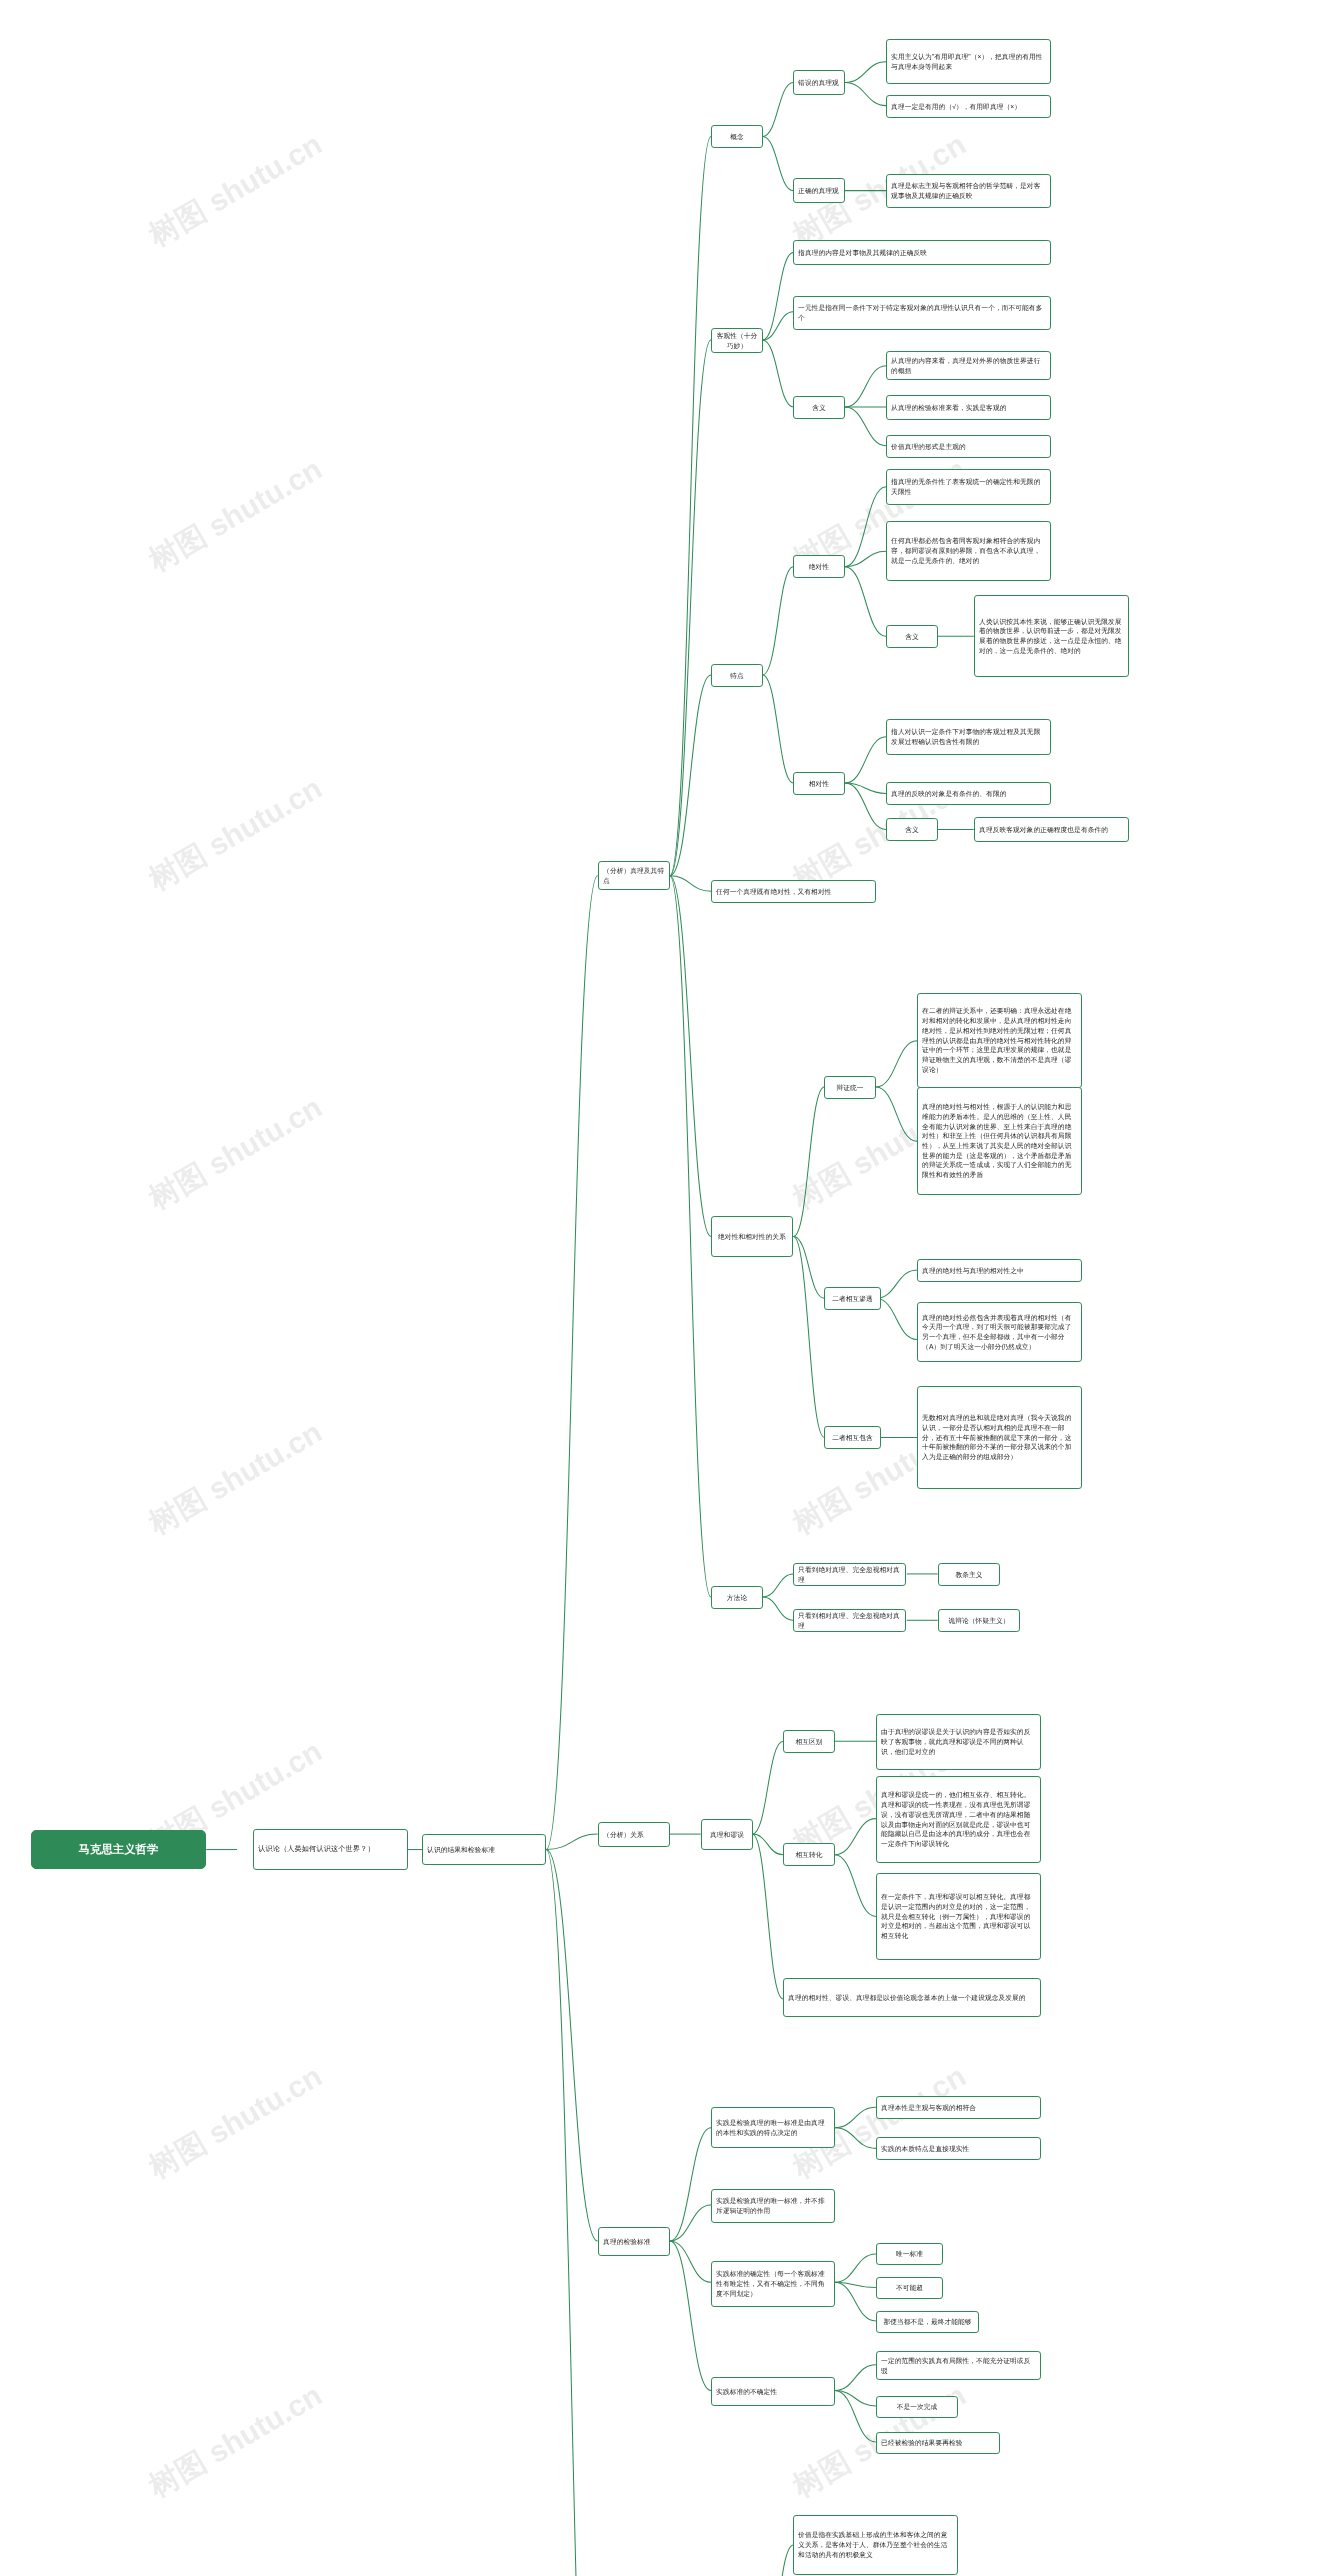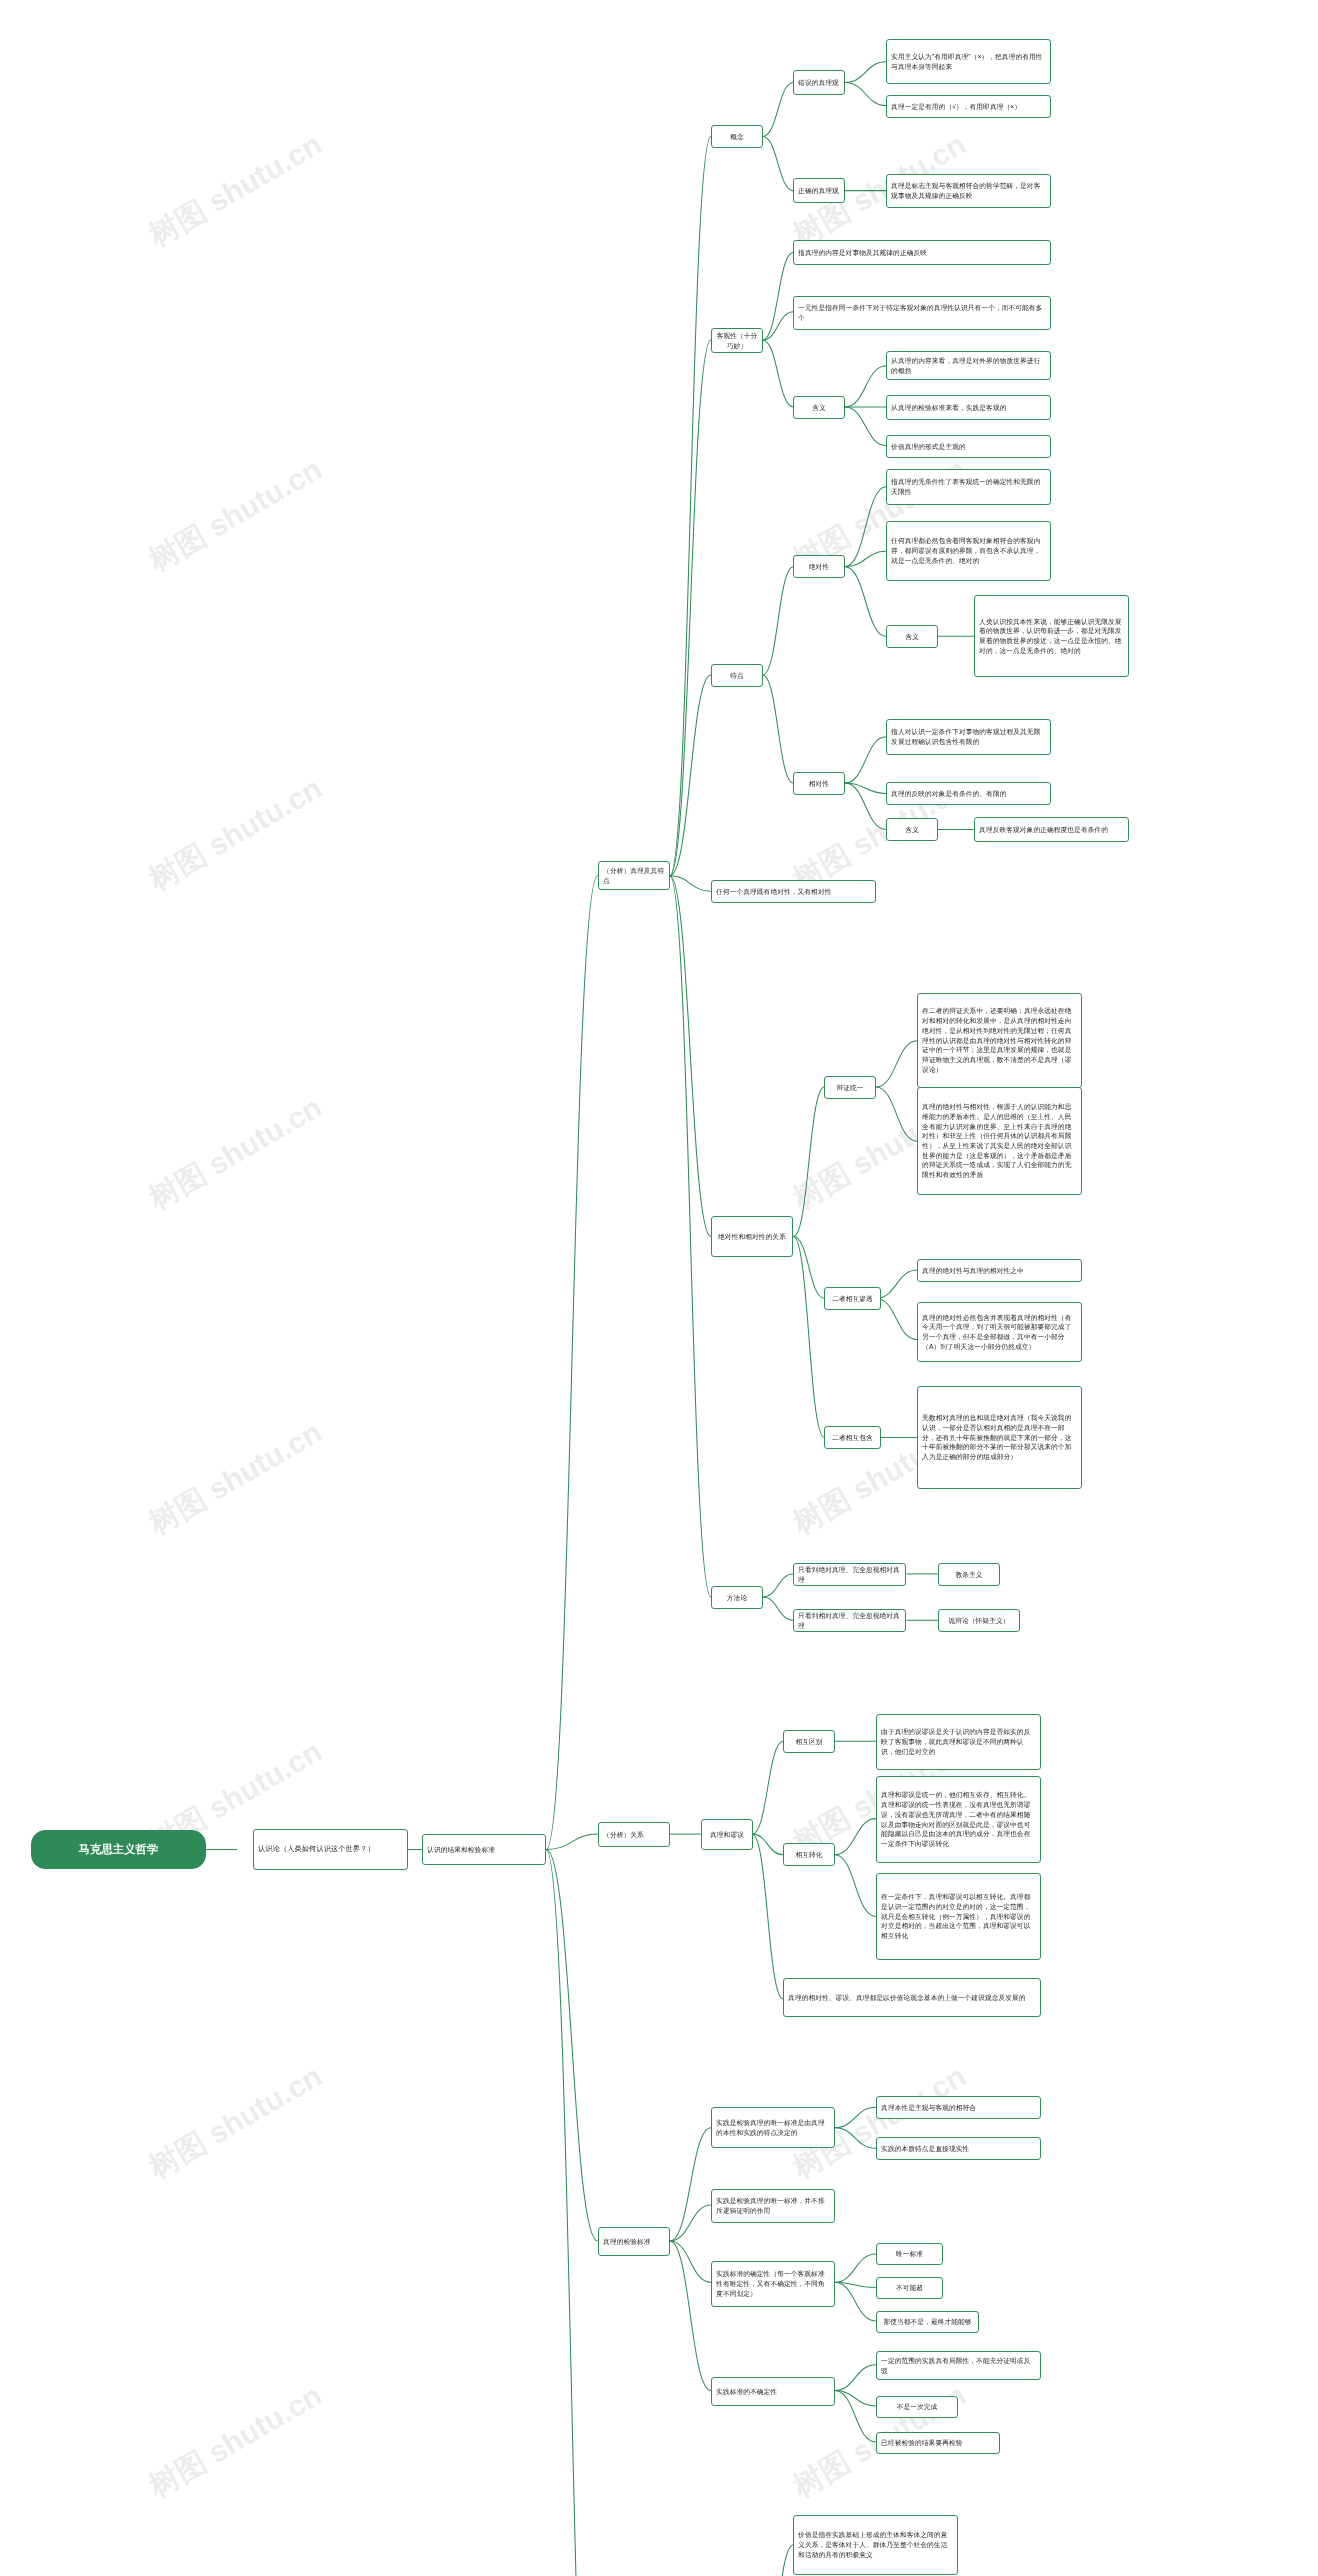--- a/index.html
+++ b/index.html
@@ -5,21 +5,21 @@
   html,body{margin:0;padding:0;background:#ffffff;}
   body{font-family:"Liberation Sans","DejaVu Sans",sans-serif;}
   #canvas{position:relative;width:1319px;height:3594px;background:#fff;overflow:hidden;}
   .wm{position:absolute;color:rgba(150,150,150,0.18);font-size:30px;font-weight:bold;
       transform:rotate(-30deg);white-space:nowrap;pointer-events:none;user-select:none;}
   svg.links{position:absolute;left:0;top:0;width:1319px;height:3594px;pointer-events:none;}
   .node{position:absolute;box-sizing:border-box;border:0.5px solid #2e8b57;border-radius:3.1px;
         background:#ffffff;color:#222;padding:3.1px 4.1px;line-height:1.45;
         font-size:6.7px;letter-spacing:0.1px;display:flex;align-items:center;}
   .node.root{background:#2e8b57;border-color:#2e8b57;color:#fff;font-size:11.3px;
-             font-weight:bold;justify-content:center;border-radius:14px;}
+             font-weight:bold;justify-content:center;border-radius:5px;}
   .node.l1{font-size:7.2px;}
   .node .txt{display:block;width:100%;}
   .node.center .txt{text-align:center;}
 </style>
 </head>
 <body>
 
 <div id="canvas">
 
   <div class="wm" style="left:139px;top:170px;">树图 shutu.cn</div>

